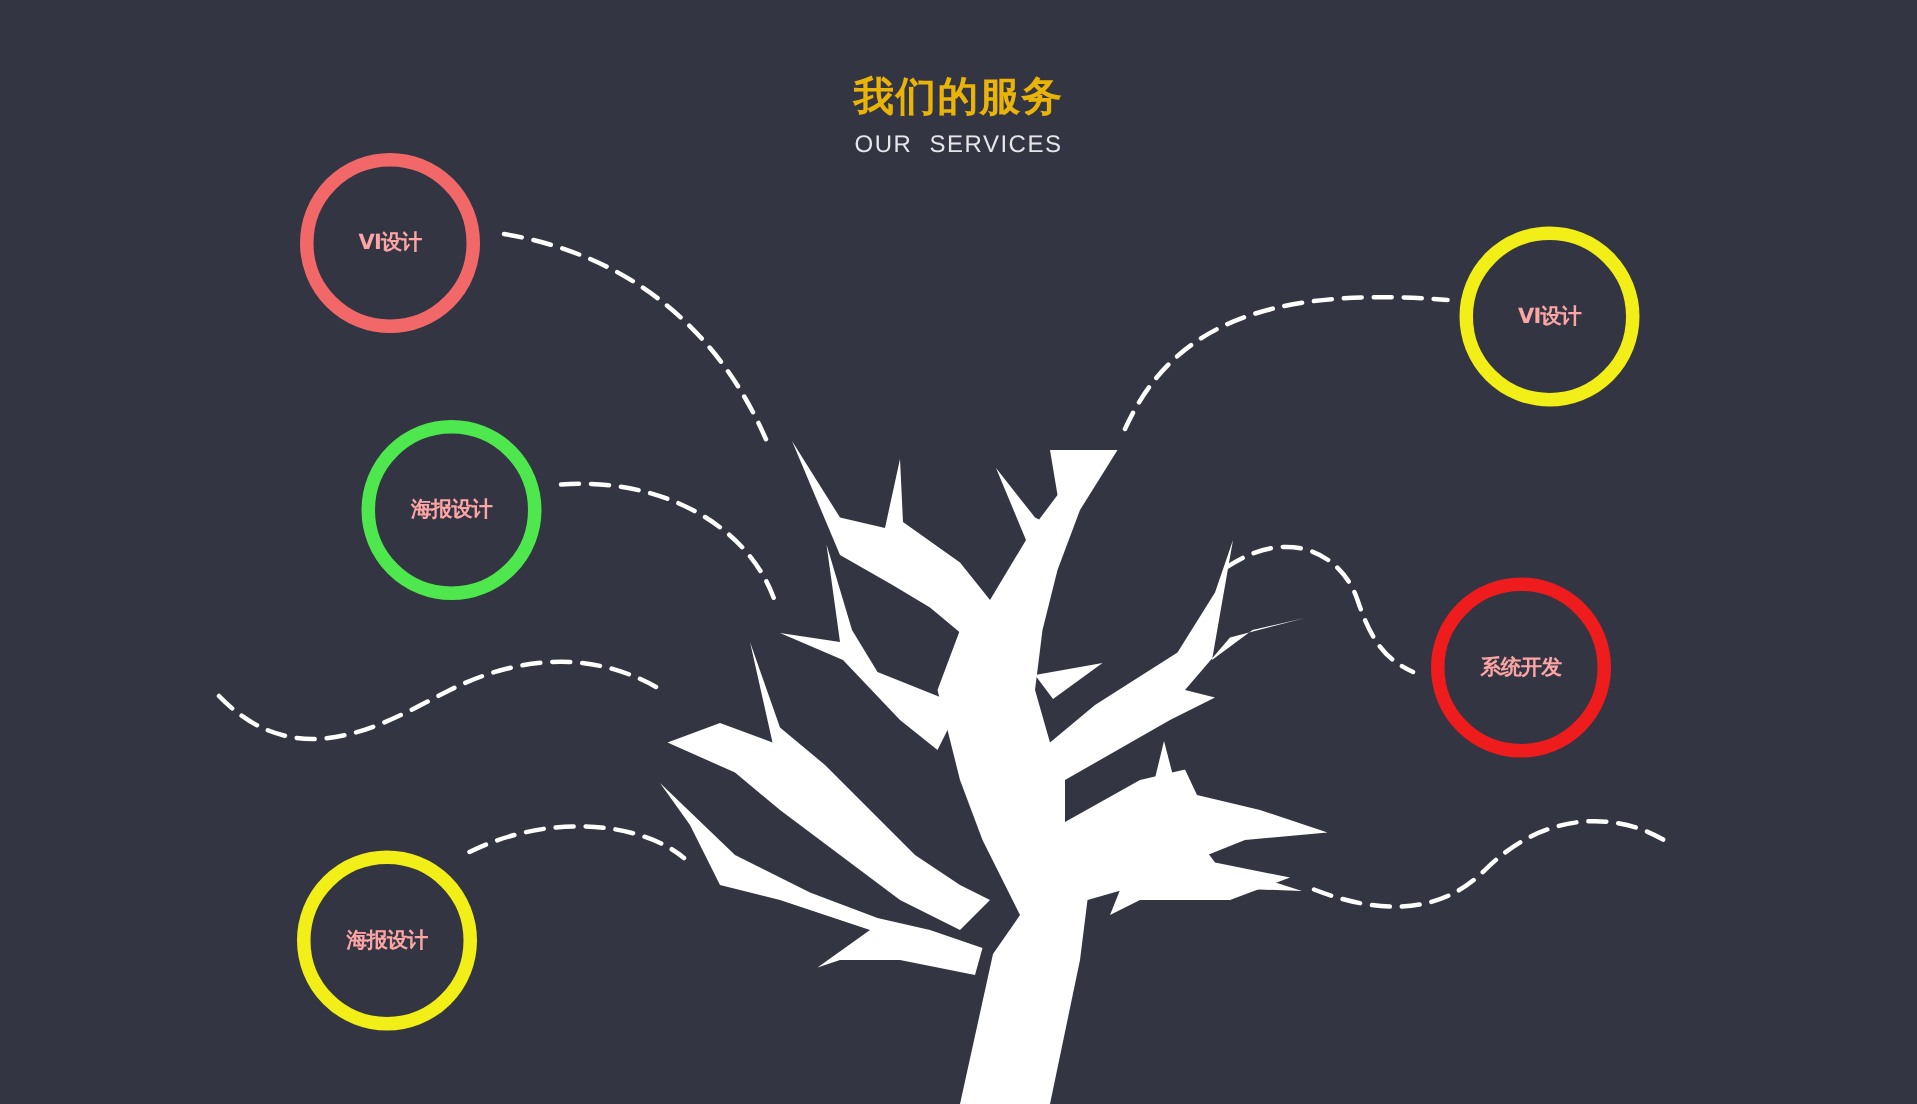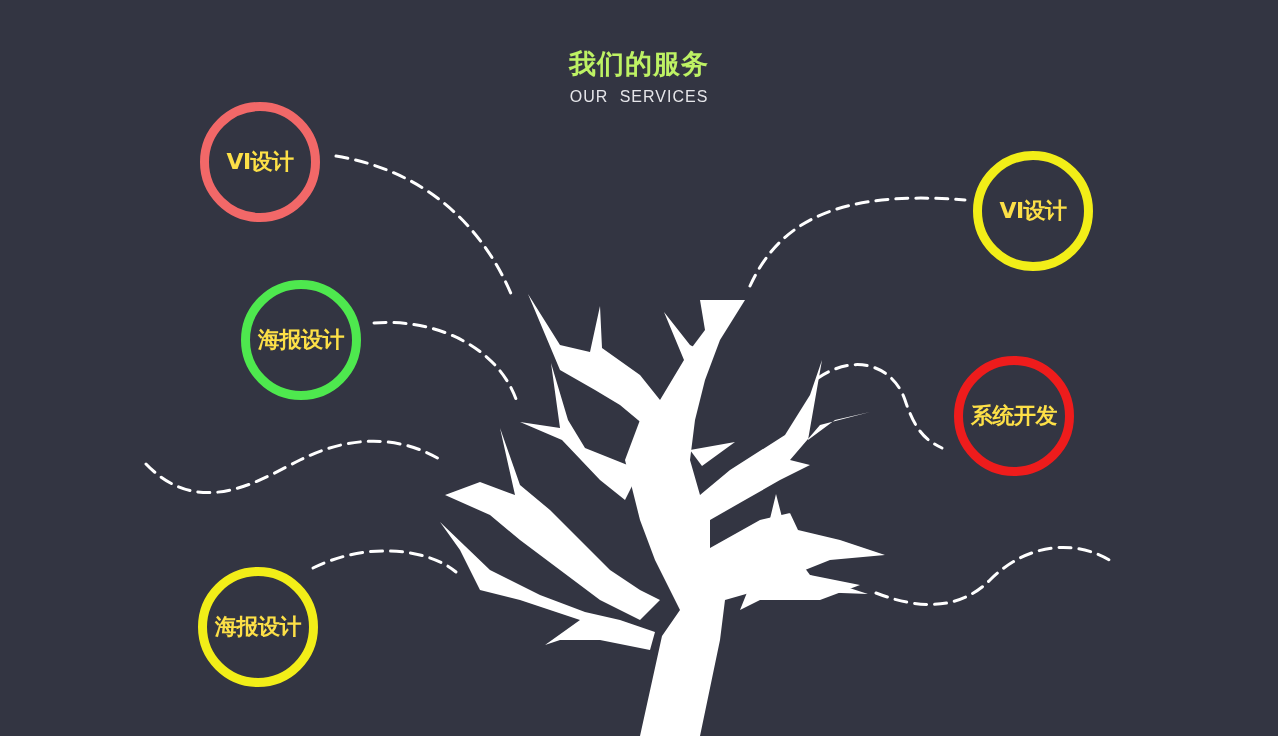--- a/index.html
+++ b/index.html
@@ -5,38 +5,38 @@
     html, body { margin: 0; padding: 0; }
     body {
       width: 1278px; height: 736px; overflow: hidden;
       background: #333542;
       font-family: "DejaVu Sans", "Liberation Sans", sans-serif;
       position: relative;
     }
     .stage { position: absolute; left: 0; top: 0; width: 1278px; height: 736px; }
     .title {
       position: absolute; left: 0; width: 1278px; top: 46px;
-      text-align: center; color: #bef264; font-size: 27px; font-weight: bold;
+      text-align: center; color: #eab308; font-size: 27px; font-weight: bold;
       letter-spacing: 1px;
     }
     .subtitle {
       position: absolute; left: 0; width: 1278px; top: 88px;
       text-align: center; color: #e6e6ea; font-size: 16px; font-weight: normal;
       letter-spacing: 1px; word-spacing: 6px;
       font-family: "Liberation Sans", sans-serif;
     }
     svg.art { position: absolute; left: 0; top: 0; }
     .node {
       position: absolute; box-sizing: border-box; border-radius: 50%;
       border-width: 9px; border-style: solid;
       display: flex; align-items: center; justify-content: center;
       background: transparent; cursor: pointer;
     }
     .node span {
-      color: #fde047; font-weight: bold; font-size: 22px; white-space: nowrap;
+      color: #fca5a5; font-weight: bold; font-size: 14px; white-space: nowrap;
       letter-spacing: -0.5px;
     }
   </style>
 </head>
 <body>
 
 <div class="stage">
 
   <div class="title">我们的服务</div>
   <div class="subtitle">OUR  SERVICES</div>
@@ -82,18 +82,18 @@
 
 
   <div class="node" style="left:198px; top:567px; width:120px; height:120px; border-color:#f2ee18;">
     <span>海报设计</span>
   </div>
 
   <div class="node" style="left:973px; top:151px; width:120px; height:120px; border-color:#f2ee18;">
     <span>VI设计</span>
   </div>
 
-  <div class="node" style="left:954px; top:356px; width:120px; height:120px; border-color:#ee1c1c;text-align:center;">
+  <div class="node" style="left:954px; top:385px; width:120px; height:120px; border-color:#ee1c1c;text-align:center;">
     <span>系统开发</span>
   </div>
 
 
 </div>
 
 </body></html>

